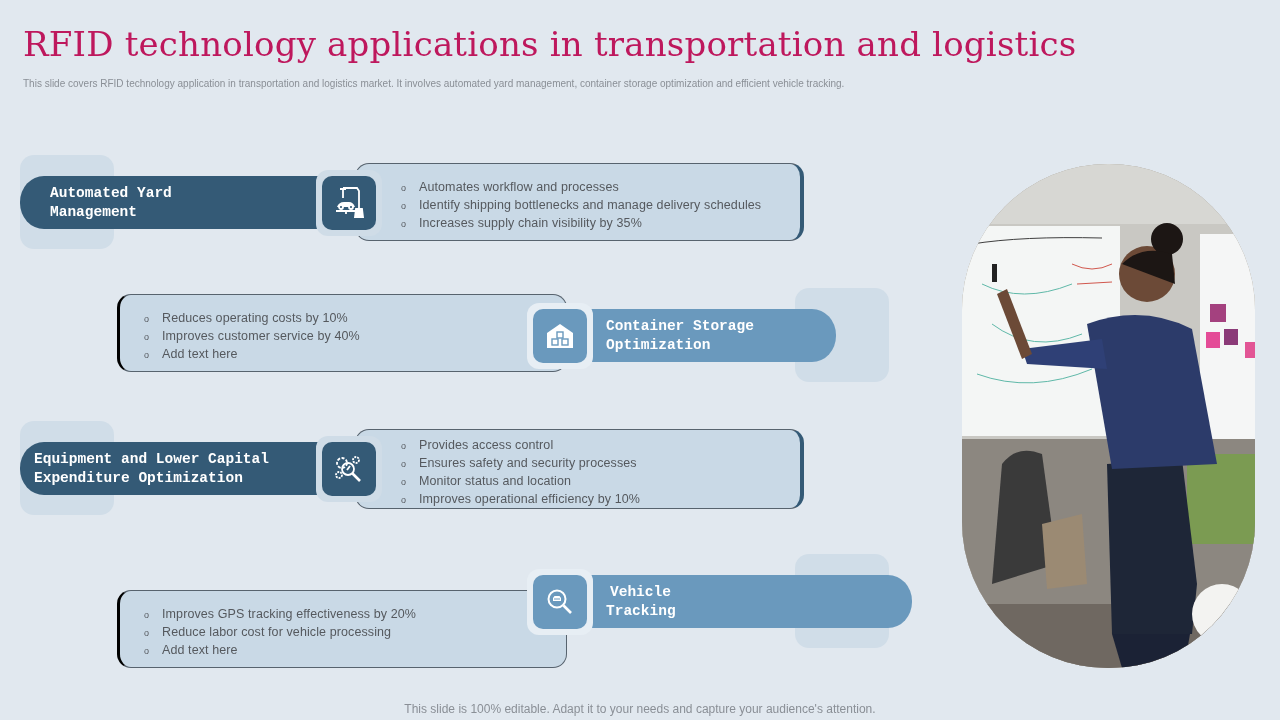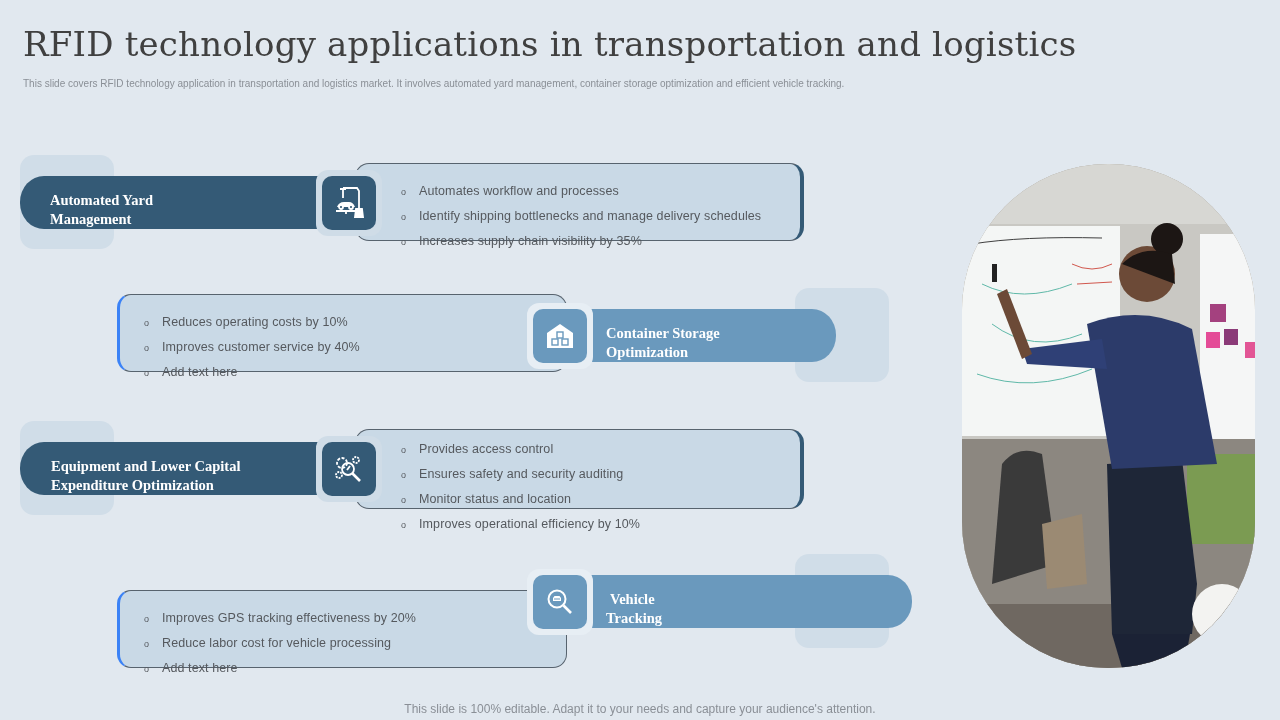--- a/index.html
+++ b/index.html
@@ -1,35 +1,35 @@
 <!DOCTYPE html>
 <html><head>
 <meta charset="utf-8">
 <style>
   html,body{margin:0;padding:0;}
   body{width:1280px;height:720px;background:#e1e8ef;position:relative;overflow:hidden;font-family:"Liberation Sans",sans-serif;}
-  .title{position:absolute;left:23px;top:24px;font-family:"DejaVu Serif","Liberation Serif",serif;font-size:34px;color:#404040;letter-spacing:0.2px;margin:0;font-weight:normal;}
+  .title{position:absolute;left:23px;top:24px;font-family:"DejaVu Serif","Liberation Serif",serif;font-size:34px;color:#be185d;letter-spacing:0.2px;margin:0;font-weight:normal;}
   .subtitle{position:absolute;left:23px;top:78px;font-size:10px;color:#8a8f96;}
   .footer{position:absolute;left:0;width:1280px;top:702px;text-align:center;font-size:12px;color:#8a8f96;}
 
   .ghost{position:absolute;width:94px;height:94px;background:#d0dde8;border-radius:14px;}
-  .banner{position:absolute;height:53px;display:flex;align-items:flex-end;color:#fff;font-family:Liberation Serif, serif;font-weight:bold;font-size:14.5px;line-height:19px;}
+  .banner{position:absolute;height:53px;display:flex;align-items:center;color:#fff;font-family:Liberation Mono, monospace;font-weight:bold;font-size:14.5px;line-height:19px;}
   .banner.dark{background:#345a76;border-radius:24px 0 0 24px / 26px 0 0 26px;}
   .banner.light{background:#6a99bd;border-radius:0 24px 24px 0 / 0 26px 26px 0;}
   .banner span{display:block;}
   .iconwrap{position:absolute;width:66px;height:66px;background:#cfdce7;border-radius:12px;display:flex;align-items:center;justify-content:center;}
   .iconwrap.lightwrap{background:#e7eef4;}
   .iconbox{width:54px;height:54px;border-radius:10px;display:flex;align-items:center;justify-content:center;}
   .iconbox.dark{background:#345a76;}
   .iconbox.light{background:#6a99bd;}
   .card{position:absolute;height:78px;background:#c9d9e6;border:1.3px solid #57636e;border-radius:14px;box-sizing:border-box;}
   .card.right-accent{border-right:4px solid #345a76;}
-  .card.left-accent{border-left:3px solid #3b82f6;}
+  .card.left-accent{border-left:3px solid #000000;}
   .card ul{list-style:none;margin:0;padding:0;position:absolute;}
-  .card li{font-size:12.5px;color:#55595e;line-height:24px;white-space:nowrap;letter-spacing:0.1px;}
+  .card li{font-size:12.5px;color:#55595e;line-height:17px;white-space:nowrap;letter-spacing:0.1px;}
   .card li .b{display:inline-block;width:18px;font-size:9px;color:#55595e;}
   .photo{position:absolute;left:962px;top:164px;width:293px;height:504px;border-radius:146px;overflow:hidden;background:#a9a49c;}
 </style>
 </head>
 <body>
 
 <h1 class="title">RFID technology applications in transportation and logistics</h1>
 <div class="subtitle">This slide covers RFID technology application in transportation and logistics market. It involves automated yard management, container storage optimization and efficient vehicle tracking.</div>
 
 <div>
@@ -87,27 +87,27 @@
       </svg>
     </div>
   </div>
 </div>
 
 <div>
   <div class="ghost" style="left:20px;top:421px;"></div>
   <div class="card right-accent" style="left:355px;top:429px;width:449px;height:80px;">
     <ul style="left:45px;top:7px;">
       <li><span class="b">o</span><span>Provides  access control</span></li>
-      <li><span class="b">o</span><span>Ensures safety and  security auditing</span></li>
+      <li><span class="b">o</span><span>Ensures safety and  security processes</span></li>
       <li><span class="b">o</span><span>Monitor  status and  location</span></li>
       <li><span class="b">o</span><span>Improves  operational  efficiency  by 10%</span></li>
     </ul>
   </div>
   <div class="banner dark" style="left:20px;top:442px;width:300px;">
-    <div style="padding-left:31px;">
+    <div style="padding-left:14px;">
       <span>Equipment and Lower Capital</span>
       <span>Expenditure Optimization</span>
     </div>
   </div>
   <div class="iconwrap" style="left:316px;top:436px;">
     <div class="iconbox dark">
       <svg width="36" height="36" viewBox="0 0 36 36" fill="none" stroke="#fff" stroke-width="1.8">
         <circle cx="11" cy="12" r="5" stroke-dasharray="3 1.5"></circle>
         <circle cx="25" cy="9" r="3" stroke-dasharray="2 1"></circle>
         <circle cx="8" cy="24" r="3" stroke-dasharray="2 1"></circle>

